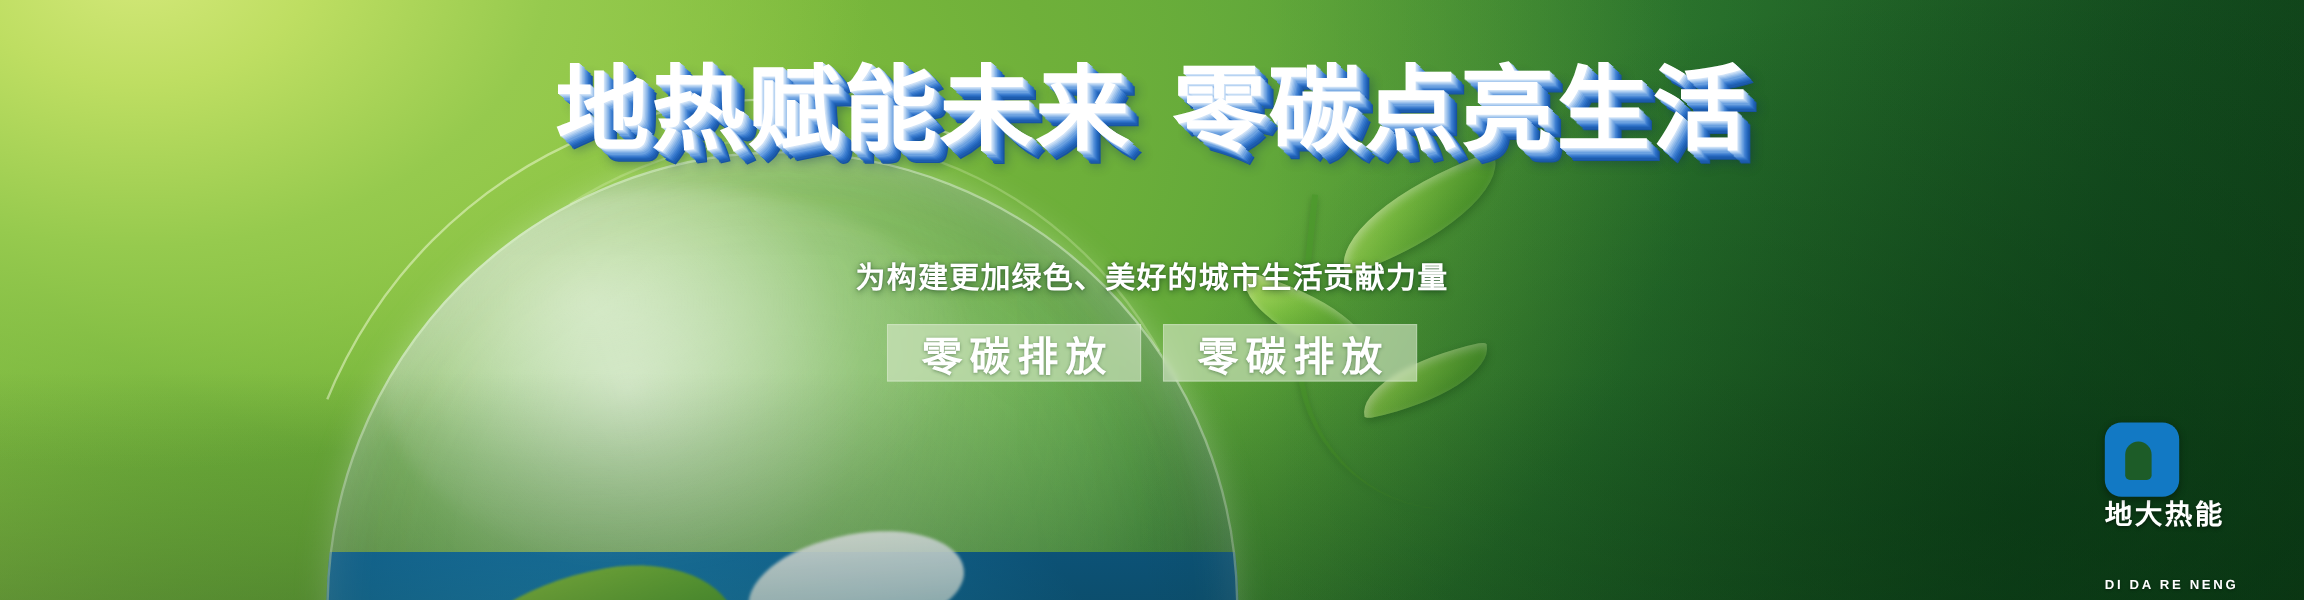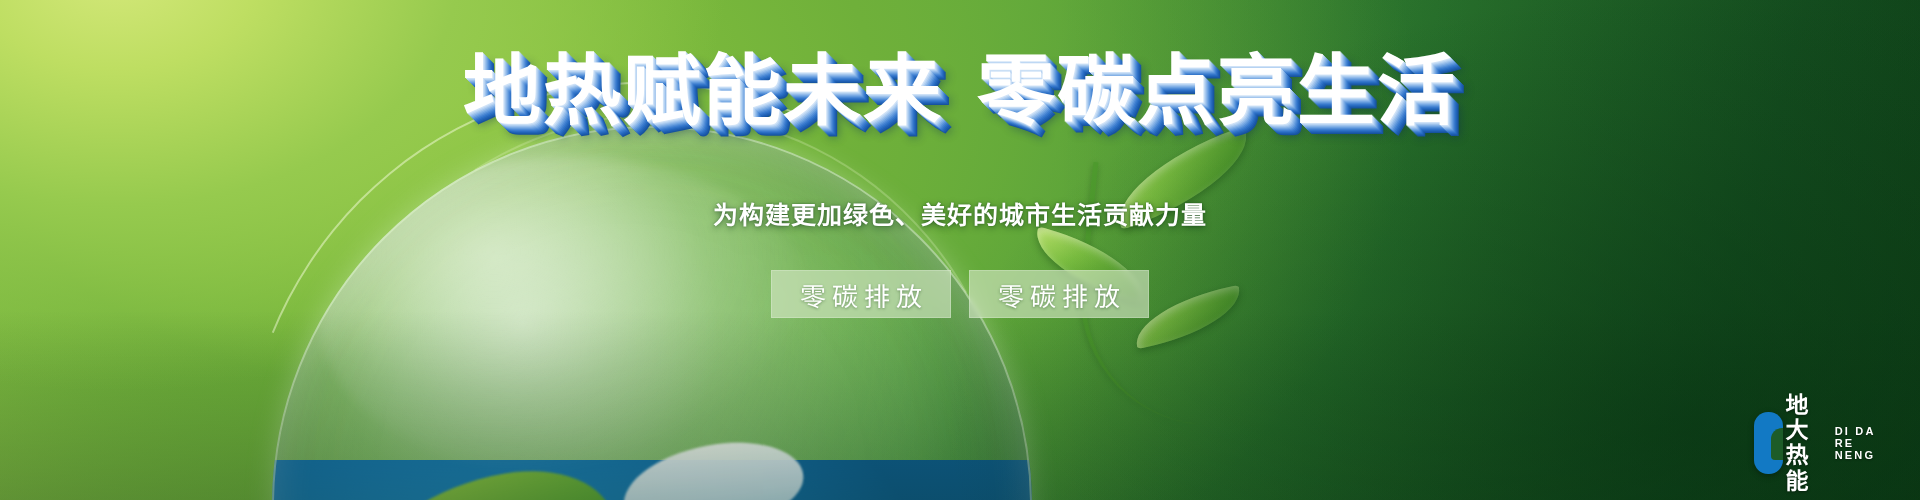--- a/index.html
+++ b/index.html
@@ -96,51 +96,51 @@
     white-space:nowrap;
     text-shadow:
       1px 1px 0 #cfe2f7, 2px 2px 0 #b7d3f2, 3px 3px 0 #9dc2ec,
       4px 4px 0 #84b1e6, 5px 5px 0 #6ba1e0, 6px 6px 0 #548fd8,
       7px 7px 0 #3f7fd0, 8px 8px 0 #2f72c7, 9px 9px 0 #2466bb,
       10px 10px 0 #1d5cae, 11px 11px 0 #17539f, 12px 12px 10px rgba(8,40,80,.45);
   }
   .headline .gap{display:inline-block;width:34px;}
 
   .subtitle{
-    position:absolute;left:0;right:0;top:199px;
+    position:absolute;left:0;right:0;top:216px;
     text-align:center;
     font-size:25px;line-height:1.3;
     font-weight:bold;
     letter-spacing:1px;
     color:#ffffff;
     white-space:nowrap;
     text-shadow:0 2px 6px rgba(10,50,20,.55), 0 0 2px rgba(10,50,20,.45);
   }
 
   .pills{
     position:absolute;left:0;right:0;top:270px;
     display:flex;justify-content:center;align-items:center;gap:18px;
   }
   .pill{
     min-width:154px;height:48px;
     display:flex;align-items:center;justify-content:center;
     padding:12px 22px;
-    font-size:26px;font-weight:normal;letter-spacing:6px;text-indent:6px;
+    font-size:34px;font-weight:bold;letter-spacing:6px;text-indent:6px;
     color:#ffffff;
     background:rgba(214,232,200,.62);
     border:1px solid rgba(255,255,255,.22);
     text-shadow:0 1px 3px rgba(20,60,25,.45);
     backdrop-filter:blur(2px);
   }
 
   
   .logo{
     position:absolute;right:34px;bottom:6px;
     width:132px;
-    display:flex;flex-direction:row;align-items:center;gap:3px;
+    display:flex;flex-direction:column;gap:3px;
   }
   .logo-mark{
     position:relative;width:62px;height:62px;border-radius:14px;
     background:#1279c4;overflow:hidden;
     box-shadow:0 2px 6px rgba(0,0,0,.3);
   }
   .logo-mark .hole{
     position:absolute;left:17px;top:16px;width:22px;height:32px;
     border-radius:11px 11px 4px 4px;background:#1d5c28;
   }
@@ -155,20 +155,21 @@
   .logo-mark .swoosh.s3{border-bottom-color:#f5d018;top:30px;height:64px;}
   .logo-mark .swoosh.s4{border-bottom-color:#8fd13a;top:36px;height:58px;border-bottom-width:12px;}
   .logo-cn{
     font-size:23px;font-weight:bold;letter-spacing:2px;color:#ffffff;
     text-shadow:0 1px 3px rgba(0,0,0,.45);
     line-height:1.1;
   }
   .logo-en{
     font-size:11px;font-weight:bold;letter-spacing:2.2px;color:#ffffff;
     text-shadow:0 1px 2px rgba(0,0,0,.45);
+    margin-top:37px;
   }
 </style>
 </head>
 <body>
 
 <div class="banner">
 
   <div class="globe-wrap">
     <div class="globe">
       <div class="ocean"></div>

